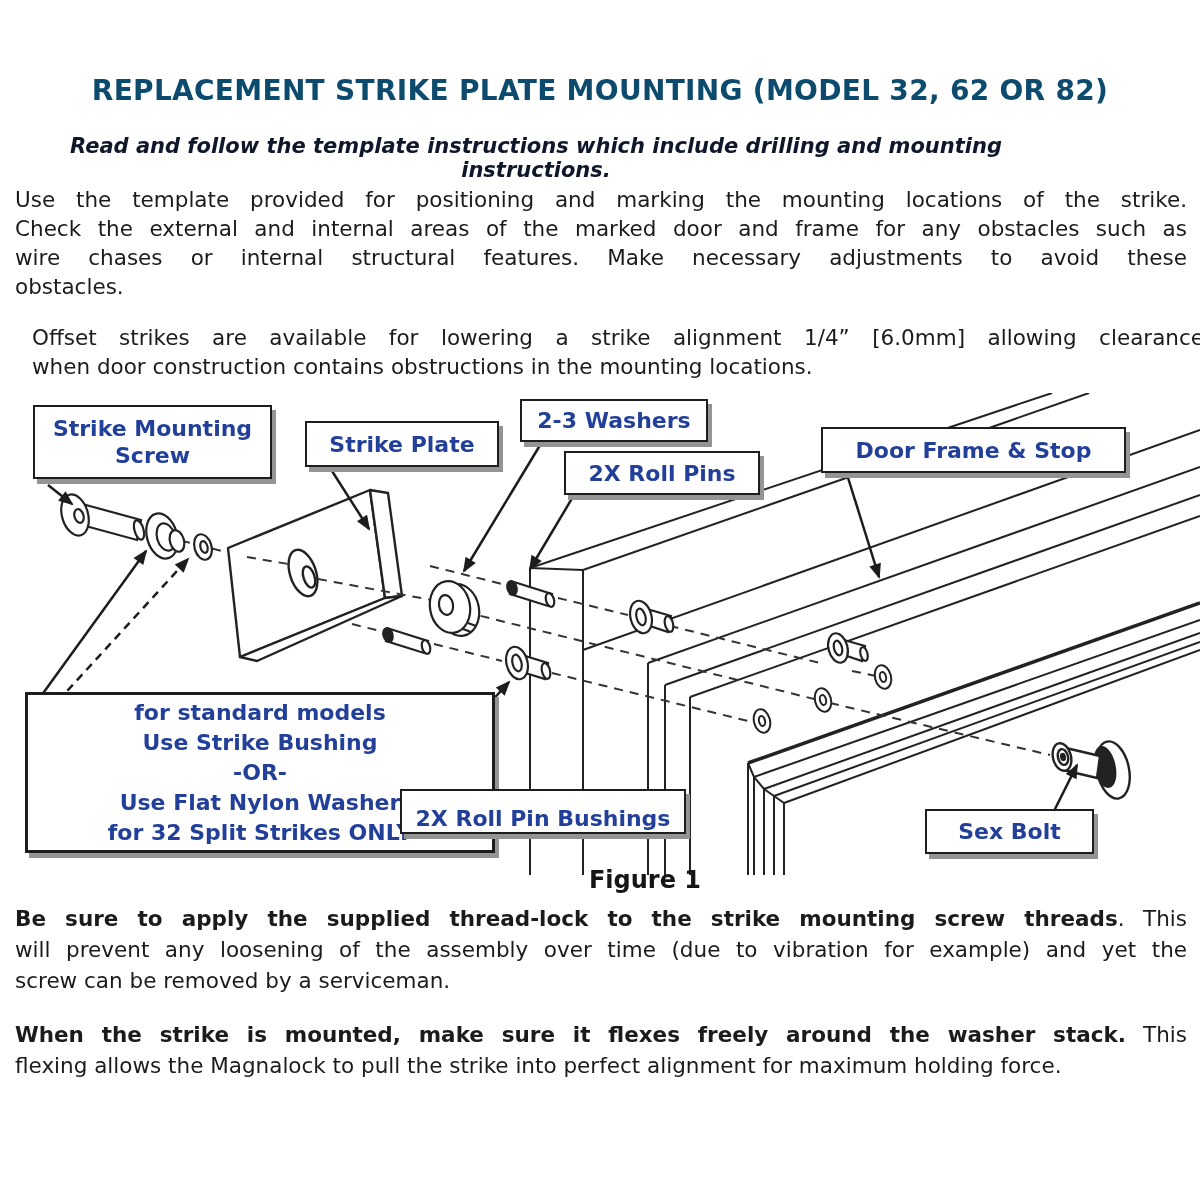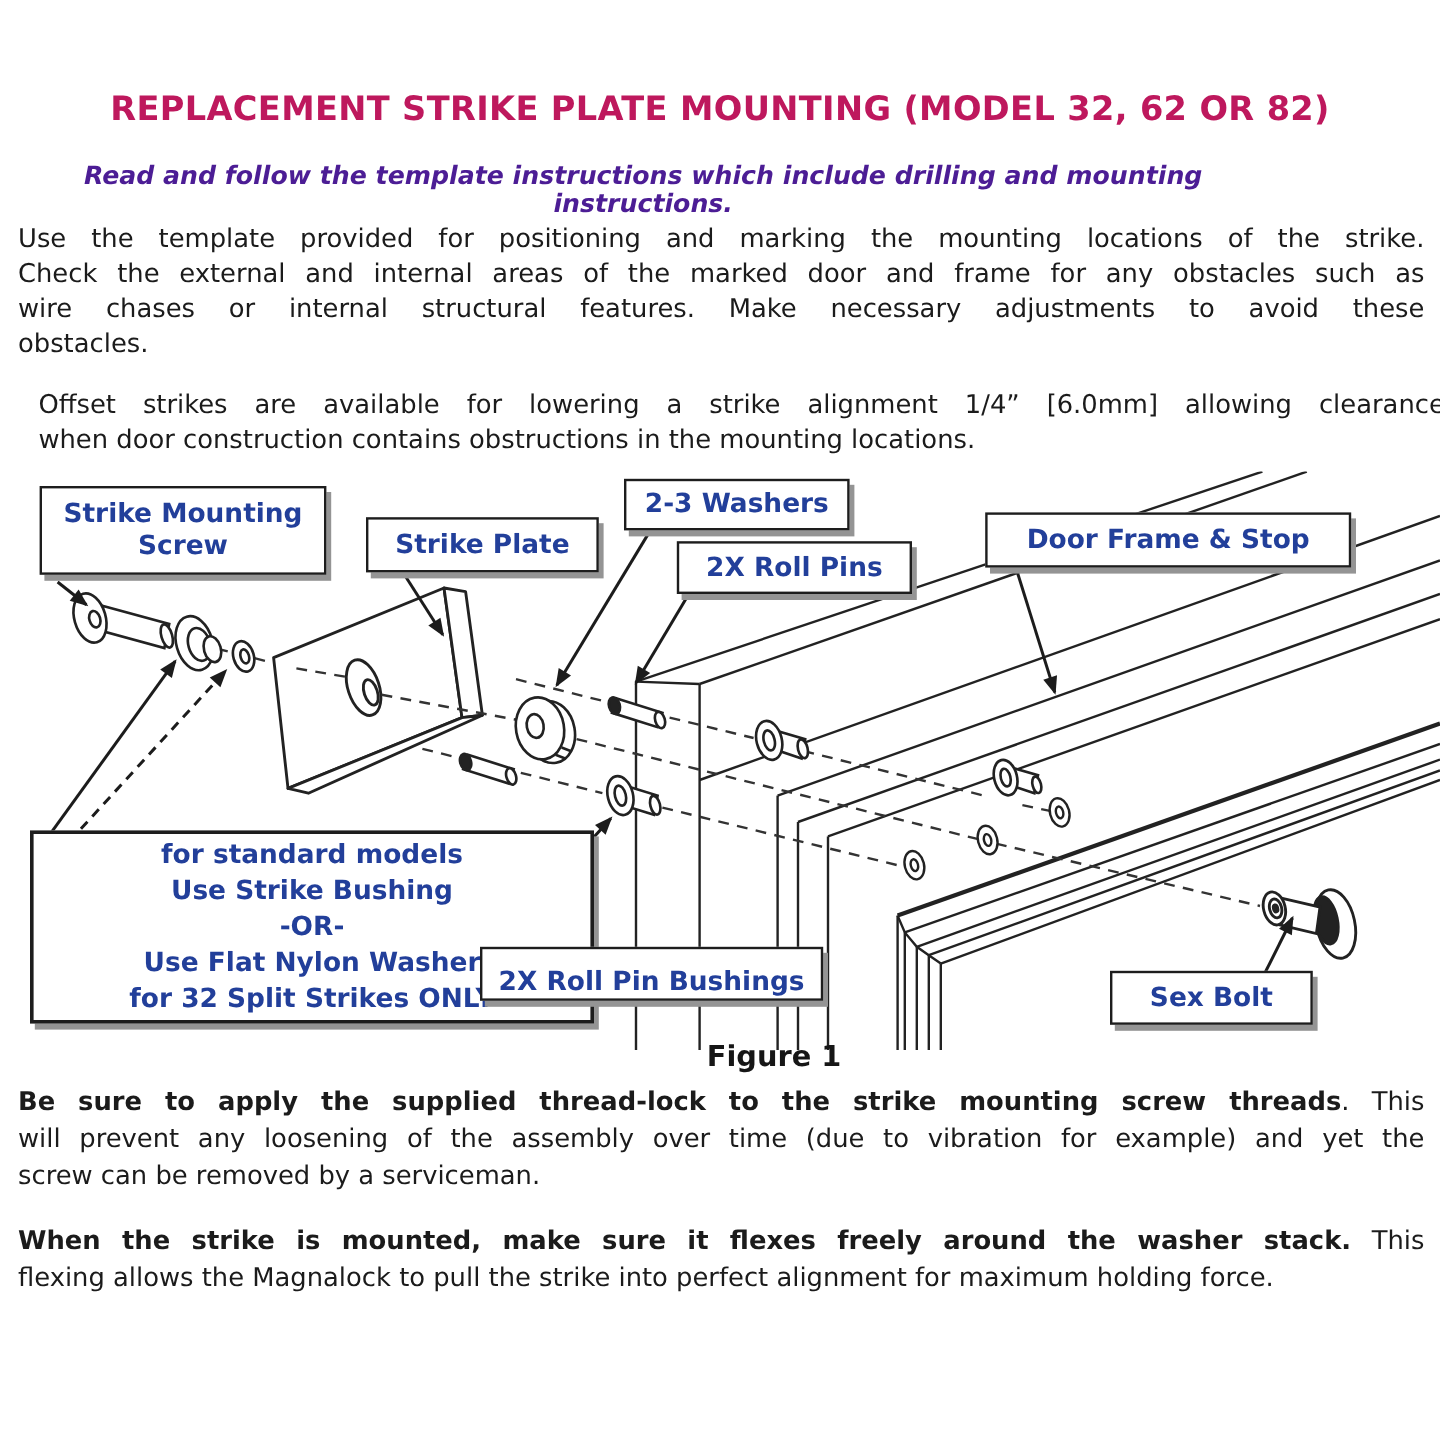--- a/index.html
+++ b/index.html
@@ -1,38 +1,38 @@
 <!DOCTYPE html>
 <html><head>
 <meta charset="utf-8">
 <style>
   html,body{margin:0;padding:0;background:#ffffff;}
   body{width:1200px;height:1200px;position:relative;overflow:hidden;
        font-family:"DejaVu Sans","Liberation Sans",sans-serif;color:#1b1b1b;}
   .abs{position:absolute;}
   .title{left:0;top:74px;width:1200px;text-align:center;font-size:28px;font-weight:700;
-         letter-spacing:.3px;color:#be185d;}
+         letter-spacing:.3px;color:#0c4a6e;}
   .subtitle{left:0;top:134px;width:1072px;text-align:center;font-size:21px;font-weight:700;
-            font-style:italic;color:#4c1d95;}
+            font-style:italic;color:#0f172a;}
   .para{left:15px;width:1172px;font-size:21.5px;}
   .para .jl{text-align:justify;text-align-last:justify;}
   .para .jl-last{text-align:justify;text-align-last:left;}
   .p1{top:185px;line-height:29px;}
   .p2{top:323px;line-height:29px;margin-left:17px;}
   .p3{top:903px;line-height:31px;}
   .p4{top:1019px;line-height:31px;}
   .b{font-weight:700;}
   .caption{left:0;top:866px;width:1200px;text-align:center;font-size:24px;font-weight:700;color:#161616;margin-left:45px;}
   .diagram{left:0;top:393px;width:1200px;height:482px;}
   .diagram svg{position:absolute;left:0;top:0;}
   .lbl{position:absolute;background:#fff;border:2.5px solid #1d1d1d;box-shadow:4px 5px 0 #949494;
        display:flex;flex-direction:column;align-items:center;justify-content:center;
        color:#223F9A;font-weight:700;font-size:22px;line-height:27px;text-align:center;}
   .lbl-smscrew{left:33px;top:12px;width:235px;height:70px;}
-  .lbl-splate{left:305px;top:38px;width:190px;height:42px;}
+  .lbl-splate{left:305px;top:28px;width:190px;height:42px;}
   .lbl-washers{left:520px;top:6px;width:184px;height:39px;align-items:center;}
   .lbl-rollpins{left:564px;top:58px;width:192px;height:40px;}
   .lbl-doorframe{left:821px;top:34px;width:301px;height:42px;}
   .lbl-note{left:25px;top:299px;width:464px;height:155px;border-width:3px;line-height:30px;}
   .lbl-rpbush{left:400px;top:396px;width:282px;height:41px;justify-content:flex-end;}
   .lbl-sexbolt{left:897px;top:416px;width:165px;height:41px;margin-left:28px;}
 </style>
 </head>
 <body>
 

